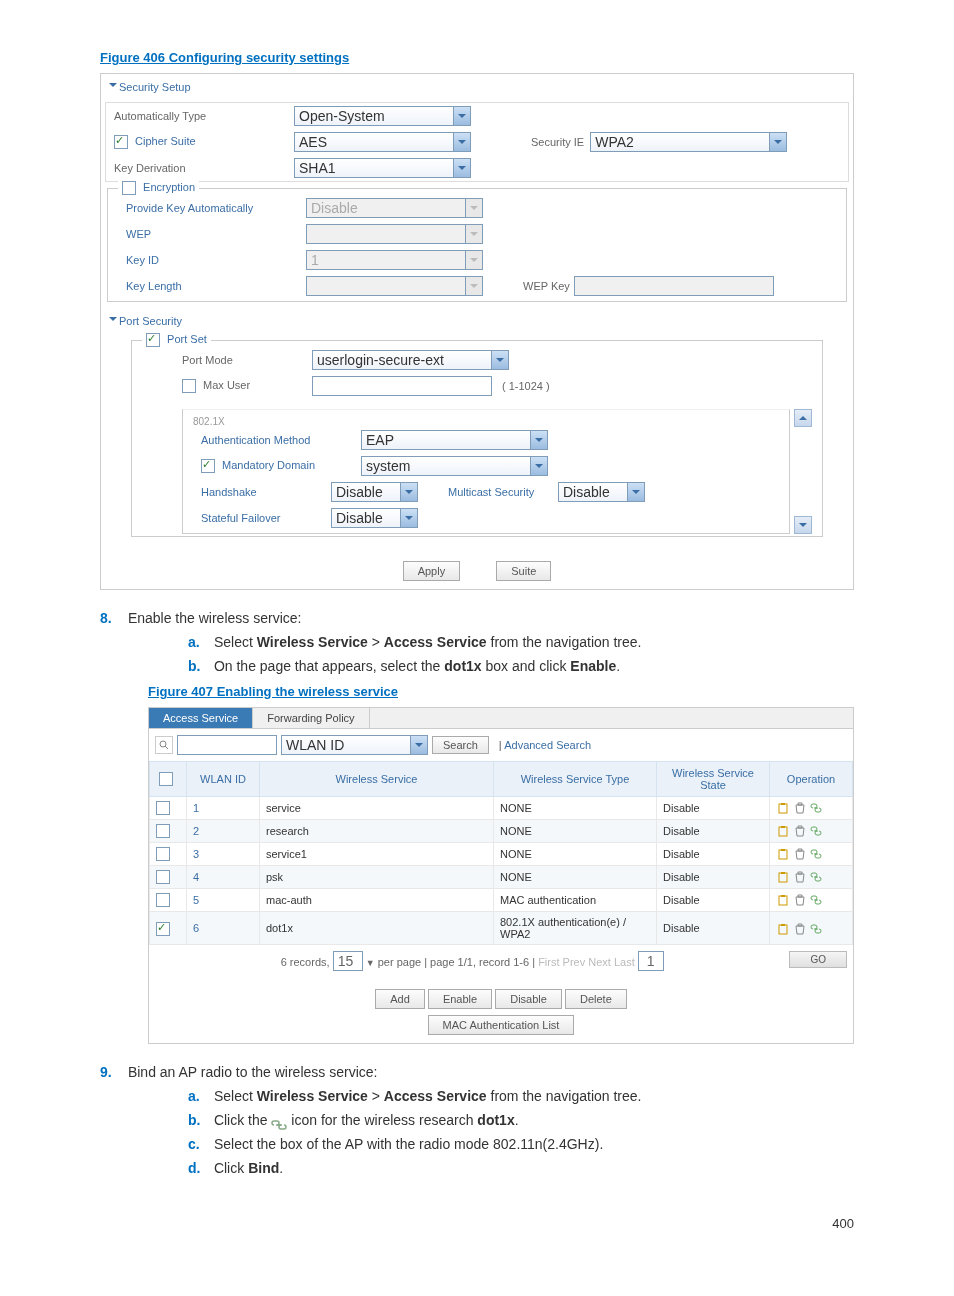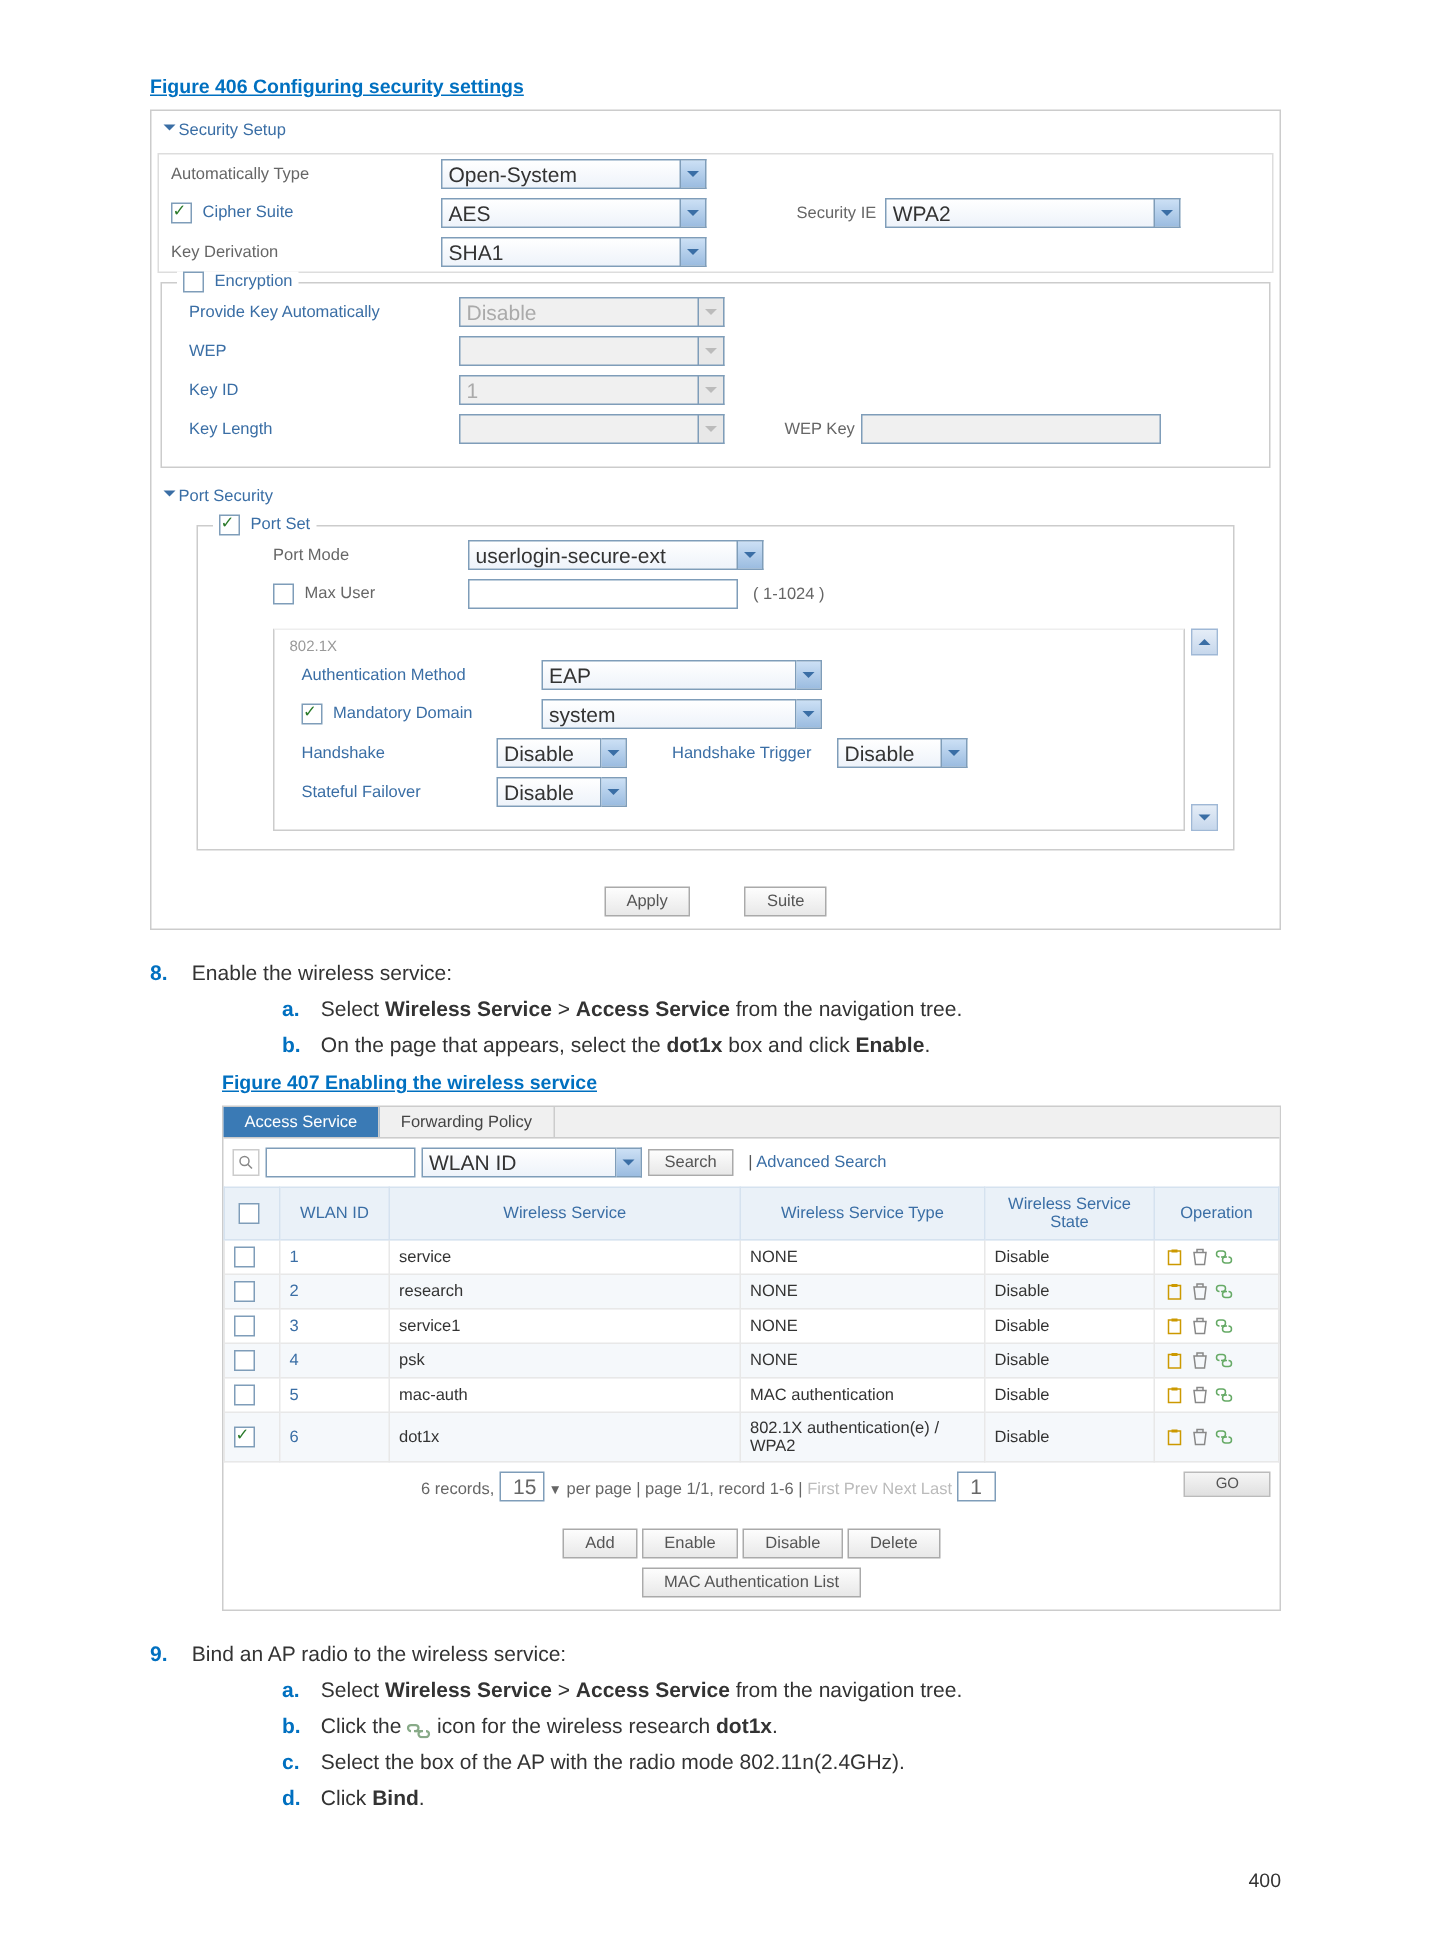--- a/index.html
+++ b/index.html
@@ -75,21 +75,21 @@
   }
   .dd-arrow.disabled {
     background: #e8e8e8;
   }
   .dd-arrow.disabled::after {
     border-top-color: #bbb;
   }
   .fieldset {
     border: 1px solid #ccc;
     margin: 6px;
-    padding: 6px 10px 12px 10px;
+    padding: 6px 10px 2px 10px;
     position: relative;
   }
   .fieldset-legend {
     position: absolute;
     top: -8px;
     left: 10px;
     background: #fff;
     padding: 0 4px;
     color: #666;
     font-size: 11px;
@@ -381,21 +381,21 @@
             <span class="ss-select" style="width:160px">system</span>
             <span class="dd-arrow"></span>
           </span>
         </div>
         <div class="ss-row">
           <span class="ss-link" style="width:130px">Handshake</span>
           <span class="dd">
             <span class="ss-select" style="width:60px">Disable</span>
             <span class="dd-arrow"></span>
           </span>
-          <span class="ss-link" style="margin-left:30px; width:110px">Handshake Trigger</span>
+          <span class="ss-link" style="margin-left:30px; width:110px">Multicast Security</span>
           <span class="dd">
             <span class="ss-select" style="width:60px">Disable</span>
             <span class="dd-arrow"></span>
           </span>
         </div>
         <div class="ss-row">
           <span class="ss-link" style="width:130px">Stateful Failover</span>
           <span class="dd">
             <span class="ss-select" style="width:60px">Disable</span>
             <span class="dd-arrow"></span>
@@ -560,21 +560,21 @@
               </svg></span><span class="op-icon"><svg width="14" height="14" viewBox="0 0 14 14">
                 <path d="M4 7a2 2 0 010-4h2a2 2 0 010 4M10 7a2 2 0 010 4H8a2 2 0 010-4" fill="none" stroke="#6a6"></path>
                 <line x1="5" y1="7" x2="9" y2="7" stroke="#6a6"></line>
               </svg></span></td>
         </tr>
       </tbody>
   </table>
 
   <div class="pager">
     <span>6 records,</span>
-    <span class="ss-input" style="width:20px; display:inline-block; text-align:right">15</span>
+    <span class="ss-input" style="width:20px; display:inline-block; text-align:left">15</span>
     <span style="font-size:9px">▼</span>
     <span>per page | page 1/1, record 1-6 |</span>
     <span style="color:#bbb">First Prev Next Last</span>
     <span class="ss-input" style="width:16px; display:inline-block; text-align:center">1</span>
     <span class="go-btn">GO</span>
   </div>
 
   <div class="btn-row">
     <span class="btn">Add</span>
     <span class="btn">Enable</span>

